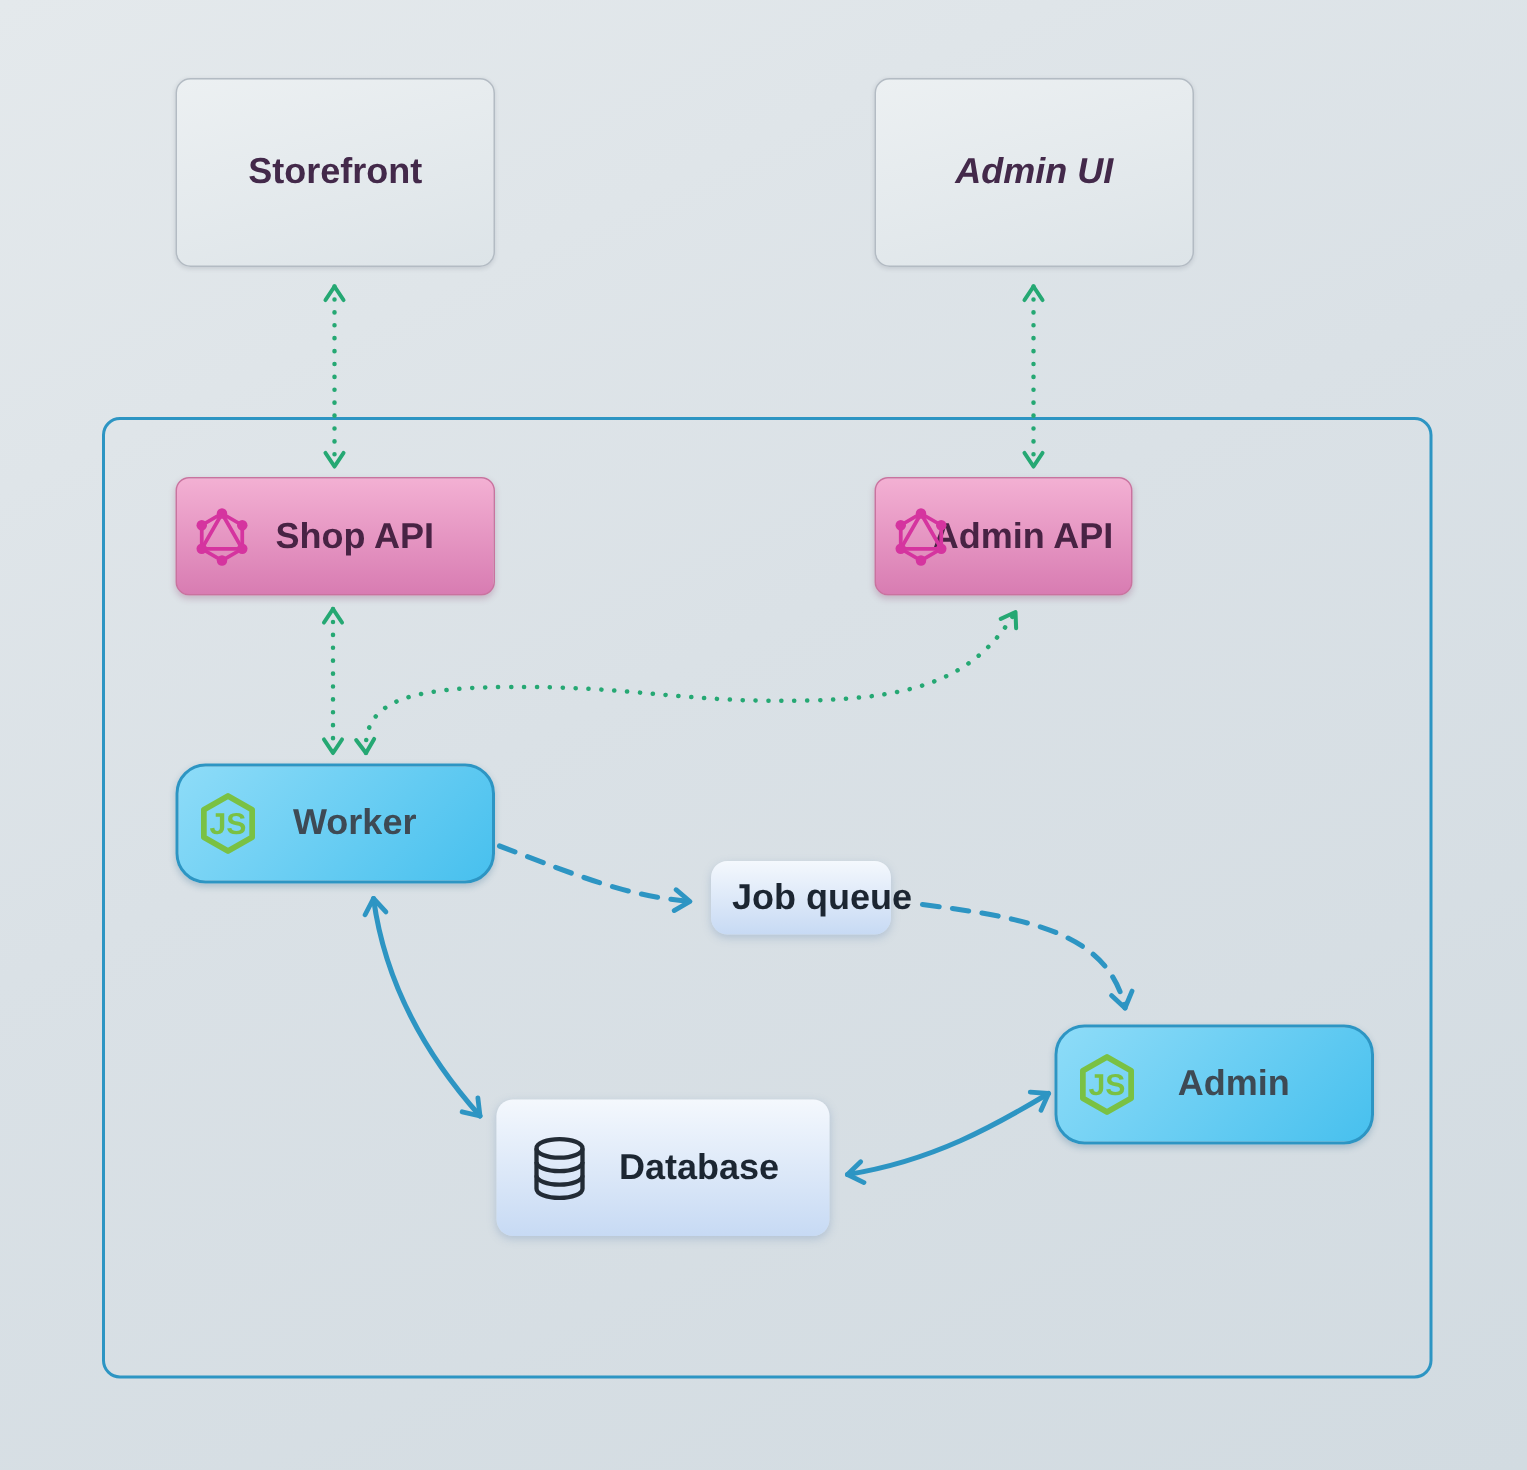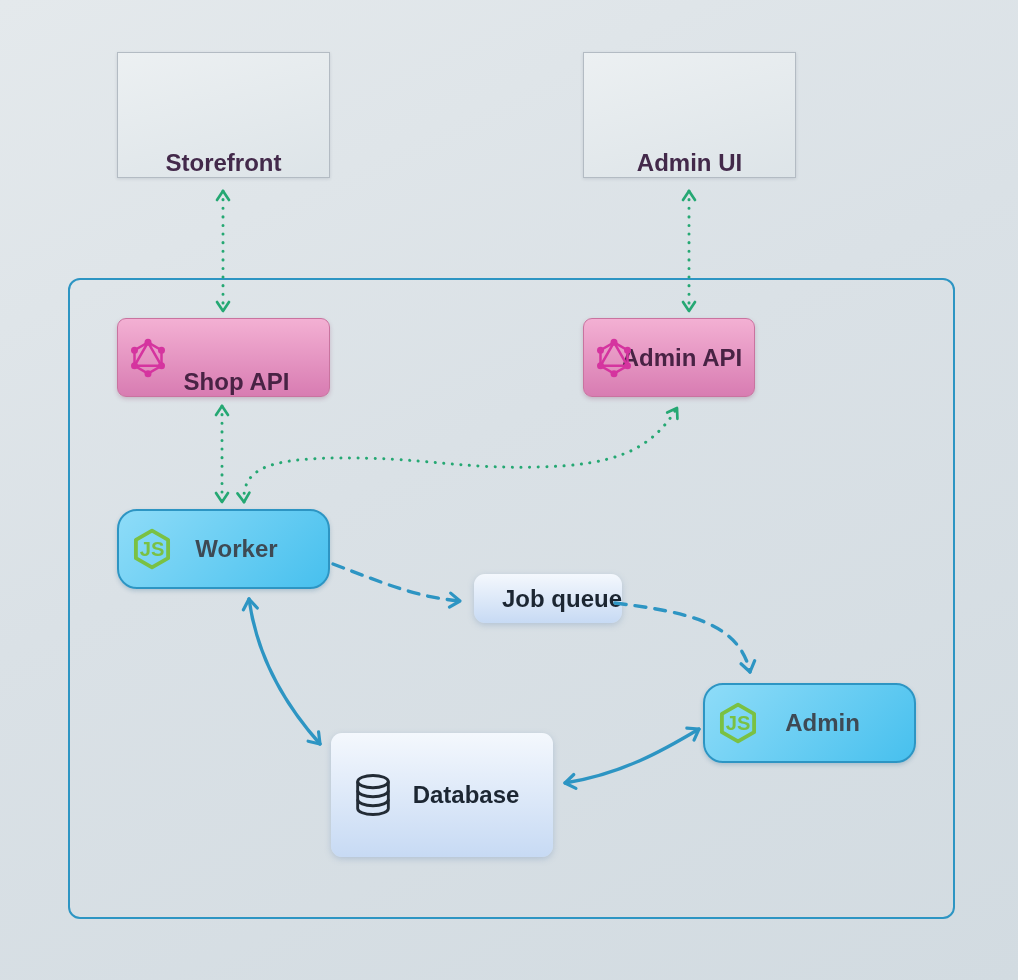--- a/index.html
+++ b/index.html
@@ -17,24 +17,23 @@
   }
 
   .node {
     position:absolute; display:flex; align-items:center; justify-content:center;
     font-weight:700; z-index:2; box-sizing:border-box;
   }
   .node .label { white-space:nowrap; }
 
   .gray {
     background:linear-gradient(165deg,#ecf0f2 0%,#dde4e8 100%);
-    border:1.5px solid #b3bbc3; border-radius:0;
+    border:1.5px solid #b3bbc3; border-radius:10px;
     color:#43294a; font-size:24px;
     box-shadow:0 1px 3px rgba(60,70,90,.15);
-    align-items:flex-end;
   }
   .pink {
     background:linear-gradient(180deg,#f3b0d3 0%,#d87cb2 100%);
     border:1.5px solid #c9739f; border-radius:9px;
     color:#482344; font-size:24px;
     box-shadow:0 2px 4px rgba(130,50,100,.25);
   }
   .blue {
     background:linear-gradient(135deg,#8edcf8 0%,#47c0ee 100%);
     border:2px solid #2d95c3; border-radius:20px;
@@ -64,25 +63,25 @@
 <body>
 
 <div class="stage">
 
   <div class="container-box"></div>
 
   <div class="node gray" style="left:117px; top:52px; width:213px; height:126px;">
     <span class="label">Storefront</span>
   </div>
 
-  <div class="node gray" style="left:583px; top:52px; width:213px; height:126px;">
+  <div class="node gray" style="left:583px; top:52px; width:213px; height:126px;font-style:italic;">
     <span class="label">Admin UI</span>
   </div>
 
-  <div class="node pink iconbox" style="left:117px; top:318px; width:213px; height:79px;align-items:flex-end;">
+  <div class="node pink iconbox" style="left:117px; top:318px; width:213px; height:79px;">
     <svg class="icon" width="40" height="40" viewBox="-12 -12 24 24">
       <g stroke="#d5349f" stroke-width="1.5" fill="none">
         <path d="M0,-9.4 L8.1,-4.7 L8.1,4.7 L0,9.4 L-8.1,4.7 L-8.1,-4.7 Z"></path>
         <path d="M0,-9.4 L8.1,4.7 L-8.1,4.7 Z"></path>
       </g>
       <g fill="#d5349f">
         <circle cx="0" cy="-9.4" r="2.1"></circle>
           <circle cx="8.1" cy="-4.7" r="2.1"></circle>
         <circle cx="8.1" cy="4.7" r="2.1"></circle>
           <circle cx="0" cy="9.4" r="2.1"></circle>
@@ -112,33 +111,33 @@
   </div>
 
   <div class="node blue iconbox" style="left:117px; top:509px; width:213px; height:80px;">
     <svg class="icon" width="46" height="46" viewBox="-12 -12 24 24">
       <path d="M0,-9.6 L8.4,-4.8 L8.4,4.8 L0,9.6 L-8.4,4.8 L-8.4,-4.8 Z" fill="none" stroke="#7ac143" stroke-width="2" stroke-linejoin="round"></path>
       <text x="0" y="3.8" text-anchor="middle" font-size="10.5" font-weight="bold" fill="#7ac143" font-family="Liberation Sans, sans-serif">JS</text>
     </svg>
     <span class="label">Worker</span>
   </div>
 
-  <div class="node lightblue" style="left:474px; top:574px; width:148px; height:49px;padding-left:28px;">
+  <div class="node lightblue" style="left:474px; top:574px; width:120px; height:49px;padding-left:28px;">
     <span class="label">Job queue</span>
   </div>
 
   <div class="node blue iconbox" style="left:703px; top:683px; width:213px; height:80px;">
     <svg class="icon" width="46" height="46" viewBox="-12 -12 24 24">
       <path d="M0,-9.6 L8.4,-4.8 L8.4,4.8 L0,9.6 L-8.4,4.8 L-8.4,-4.8 Z" fill="none" stroke="#7ac143" stroke-width="2" stroke-linejoin="round"></path>
       <text x="0" y="3.8" text-anchor="middle" font-size="10.5" font-weight="bold" fill="#7ac143" font-family="Liberation Sans, sans-serif">JS</text>
     </svg>
     <span class="label">Admin</span>
   </div>
 
-  <div class="node lightblue dbbox" style="left:331px; top:733px; width:222px; height:124px;">
+  <div class="node lightblue dbbox" style="left:331px; top:733px; width:222px; height:91px;">
     <svg class="icon" width="46" height="52" viewBox="0 0 24 26" fill="none" stroke="#222b35" stroke-width="1.5">
       <ellipse cx="12" cy="6" rx="8" ry="3.2"></ellipse>
       <path d="M4 6 V20 c0 1.8 3.6 3.2 8 3.2 s8 -1.4 8 -3.2 V6"></path>
       <path d="M4 10.7 c0 1.8 3.6 3.2 8 3.2 s8 -1.4 8 -3.2"></path>
       <path d="M4 15.4 c0 1.8 3.6 3.2 8 3.2 s8 -1.4 8 -3.2"></path>
     </svg>
     <span class="label">Database</span>
   </div>
 
   <svg class="edges">

